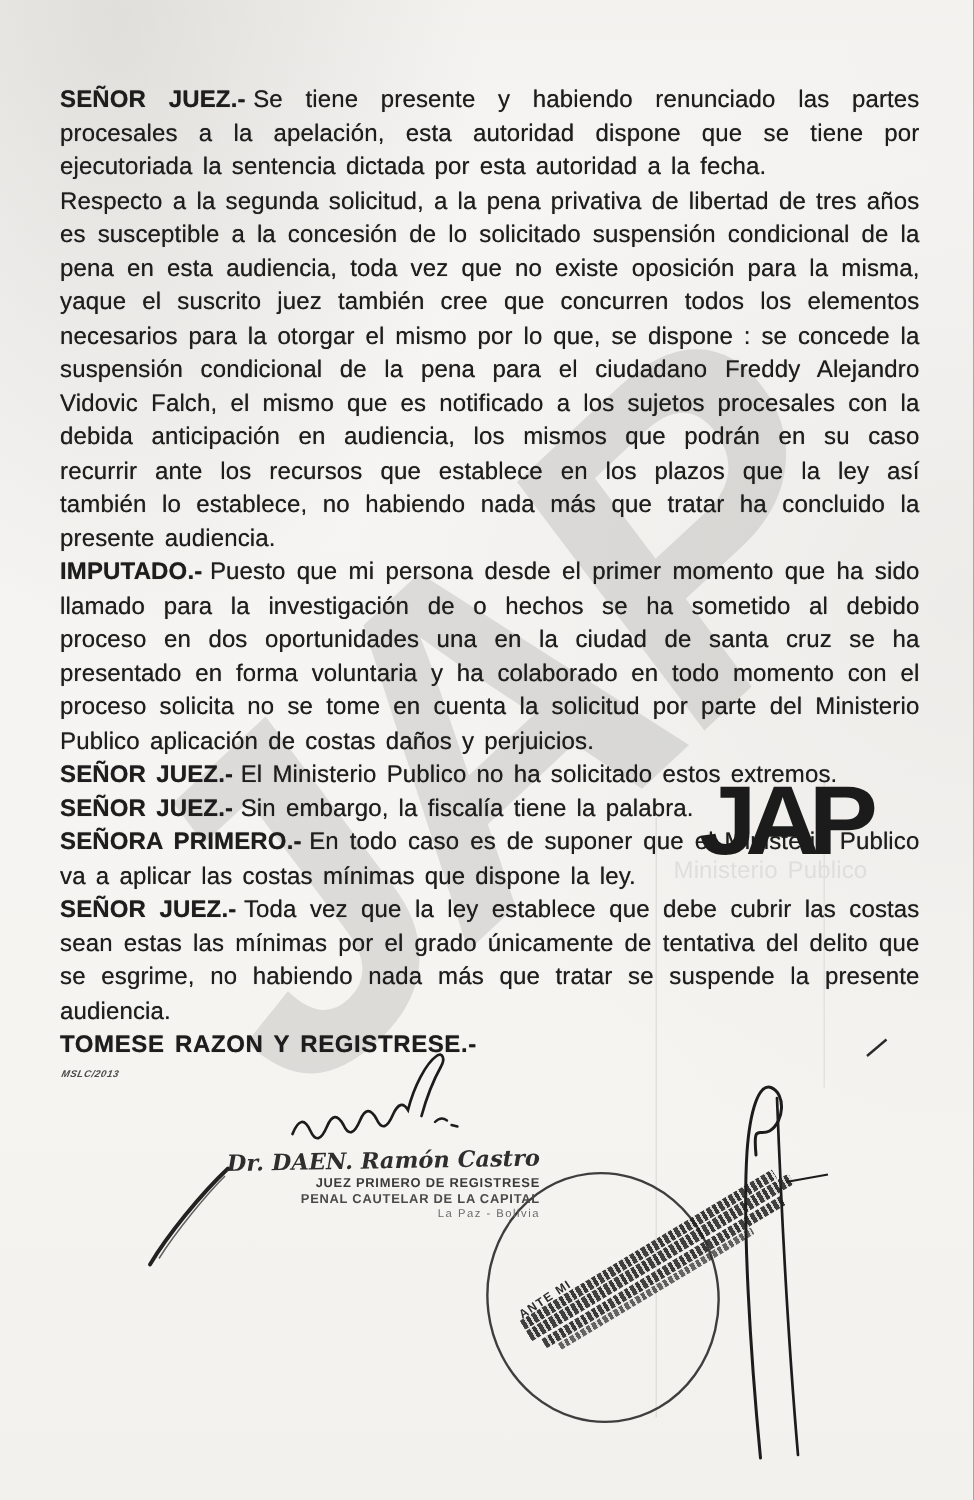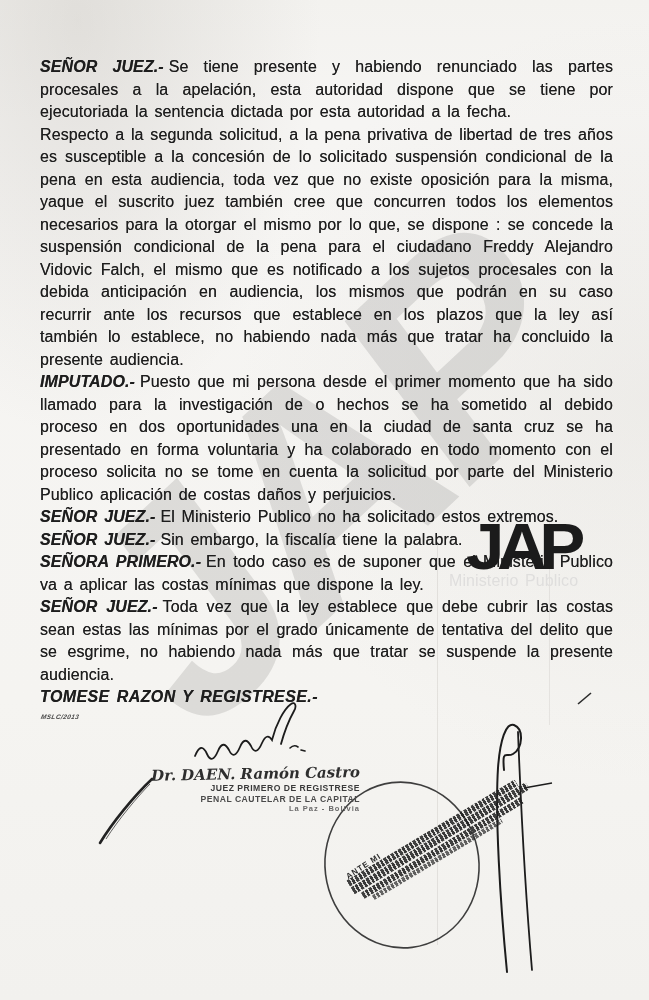--- a/index.html
+++ b/index.html
@@ -21,21 +21,21 @@
   }
 
   
   .textblock {
     position:absolute; left:40px; right:36px; top:56px; z-index:2;
     color:#1d1d1d; font-size:16px; line-height:22.5px;
     text-align:justify; word-spacing:2.2px; letter-spacing:0.1px;
     text-shadow:0 0 0.45px rgba(25,25,25,0.75);
   }
   .textblock p { margin:0; }
-  .textblock strong { font-weight:bold;font-style:italic; }
+  .textblock strong { font-weight:bold; }
   .textblock strong:not(:empty) { margin-right:5px; }
   .tomese strong { font-size:16px; letter-spacing:0.4px; }
 
   .footnote {
     position:absolute; left:41px; top:713px; z-index:2;
     font-size:6.5px; font-weight:bold; font-style:italic; color:#4a4a4a;
     transform:skewX(-12deg); letter-spacing:0.4px;
   }
 
   
@@ -55,21 +55,21 @@
   .judge-stamp { position:absolute; left:132px; top:765px; width:228px; z-index:3; text-align:right; }
   .judge-stamp .script {
     font-family:"DejaVu Serif", serif; font-style:italic; font-weight:bold;
     font-size:15px; color:#2e2e2e; white-space:nowrap; transform:rotate(-1deg);
   }
   .judge-stamp .cap {
     font-size:8.6px; font-weight:bold; color:#3a3a3a; letter-spacing:0.5px;
     line-height:10.5px; white-space:nowrap;
   }
   .judge-stamp .cap.blur { filter:blur(0.3px); color:#4a4a4a; }
-  .judge-stamp .loc { font-size:7.5px; font-weight:bold; color:#6a6a6a; letter-spacing:1px; filter:blur(0.4px); }
+  .judge-stamp .loc { font-size:7.5px; font-weight:normal; color:#6a6a6a; letter-spacing:1px; filter:blur(0.4px); }
 
   
   .notary-stamp {
     position:absolute; left:352px; top:868px; width:212px; z-index:4;
     transform:rotate(-31deg); transform-origin:0 50%;
   }
   .notary-stamp .ante { font-size:8px; font-weight:bold; color:#2c2c2c; letter-spacing:1px; margin-left:2px; transform:rotate(-2deg); }
   .smudge {
     height:7px; margin:1.5px 0; border-radius:1px; opacity:0.88;
     background:repeating-linear-gradient(90deg,#272727 0 3px, rgba(39,39,39,0.15) 3px 4.5px, #1f1f1f 4.5px 7px, rgba(39,39,39,0.1) 7px 8.5px);

